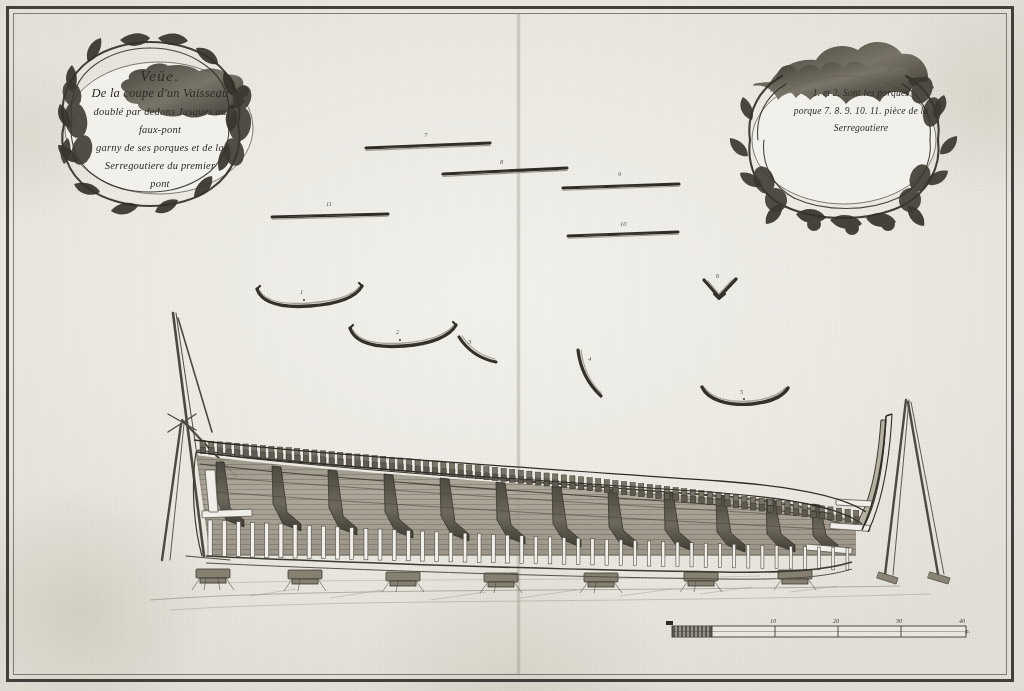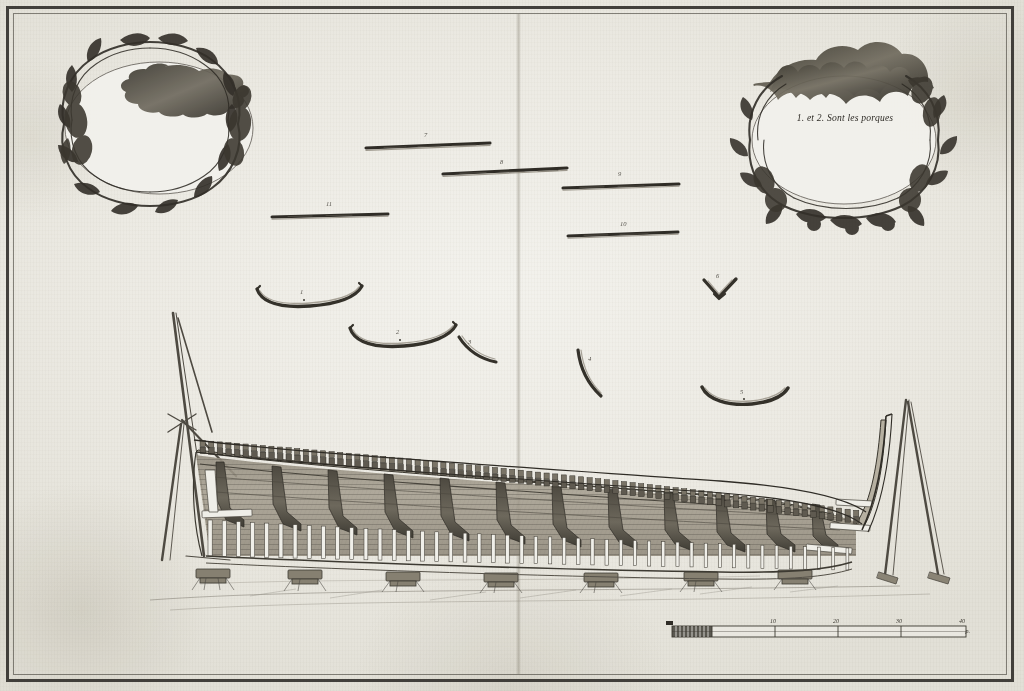--- a/index.html
+++ b/index.html
@@ -69,21 +69,21 @@
     letter-spacing:.2px;
   }
   .cart-text .ln{display:block;white-space:nowrap;}
   .cart-title{font-size:15px;letter-spacing:1.5px;margin-bottom:1px;}
   .cart-sub{font-size:12.5px;margin-bottom:2px;}
   .cart-body{font-size:10.5px;line-height:1.72;}
 
   #cart-left{left:28px;top:20px;width:262px;height:218px;}
   #cart-left .cart-text{left:34px;top:48px;width:196px;}
   #cart-right{left:718px;top:28px;width:252px;height:222px;}
-  #cart-right .cart-text{left:34px;top:56px;width:186px;margin-top:25px;}
+  #cart-right .cart-text{left:50px;top:56px;width:186px;}
   #cart-right .cart-body{font-size:9.6px;line-height:1.85;}
 
   
   .draw{position:absolute;left:0;top:0;width:1024px;height:691px;overflow:visible;}
 
   .lbl{
     position:absolute;
     font-size:6.5px;
     font-family:"Liberation Serif",serif;
     font-style:italic;
@@ -638,20 +638,31 @@
         <ellipse cx="48" cy="100" rx="11" ry="18" transform="rotate(-10 48 100)"></ellipse>
         <ellipse cx="54" cy="130" rx="10" ry="15" transform="rotate(12 54 130)"></ellipse>
         <path d="M40 118 c-8 6 -10 18 -4 26 c6 -4 9 -17 4 -26z"></path>
       </g>
       <g fill="#3b372f" opacity=".88">
         <ellipse cx="214" cy="78" rx="9" ry="13" transform="rotate(18 214 78)"></ellipse>
         <ellipse cx="212" cy="104" rx="11" ry="17" transform="rotate(8 212 104)"></ellipse>
         <ellipse cx="206" cy="132" rx="10" ry="14" transform="rotate(-12 206 132)"></ellipse>
       </g>
     </svg>
+    <div class="cart-text">
+      <span class="ln cart-title">Veüe.</span>
+      <span class="ln cart-sub">De la coupe d'un Vaisseau</span>
+      <span class="cart-body">
+        <span class="ln">doublé par dedans Jusques au</span>
+        <span class="ln">faux-pont</span>
+        <span class="ln">garny de ses porques et de la</span>
+        <span class="ln">Serregoutiere du premier</span>
+        <span class="ln">pont</span>
+      </span>
+    </div>
   </div>
 
   <div class="cartouche" id="cart-right">
     <svg width="252" height="222" viewBox="0 0 252 222">
       <defs>
         <linearGradient id="ornR" x1="0" y1="0" x2="1" y2="1">
           <stop offset="0%" stop-color="#343128"></stop>
           <stop offset="50%" stop-color="#716c5f"></stop>
           <stop offset="100%" stop-color="#2c2923"></stop>
         </linearGradient>
@@ -708,19 +719,21 @@
         <ellipse cx="58" cy="172" rx="11" ry="12" transform="rotate(-8 58 172)"></ellipse>
       </g>
       <g fill="#3b372f" opacity=".88">
         <ellipse cx="202" cy="150" rx="10" ry="14" transform="rotate(20 202 150)"></ellipse>
         <ellipse cx="192" cy="172" rx="11" ry="12" transform="rotate(8 192 172)"></ellipse>
       </g>
     </svg>
     <div class="cart-text">
       <span class="cart-body">
         <span class="ln">1. et 2. Sont les porques</span>
+        <span class="ln">porque 7. 8. 9. 10. 11. pièce de la</span>
+        <span class="ln">Serregoutiere</span>
       </span>
     </div>
   </div>
 
   <div class="border-outer"></div>
   <div class="border-inner"></div>
 </div>
 
 </body></html>

